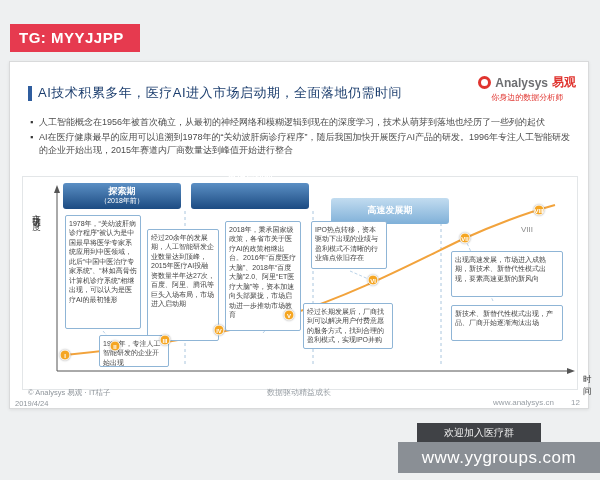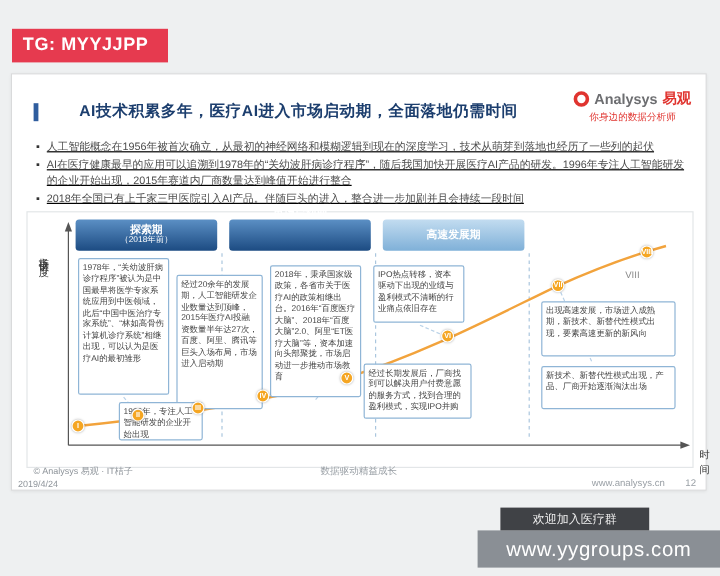--- a/index.html
+++ b/index.html
@@ -12,30 +12,30 @@
   }
 
   
   .slide {
     position:absolute; left:9px; top:61px; width:580px; height:348px;
     background:#ffffff; border:1px solid #d9dadb;
     box-shadow:0 1px 3px rgba(0,0,0,.08);
   }
   .title-row { position:absolute; left:18px; top:22px; display:flex; align-items:center; }
   .title-bar { width:4px; height:15px; background:#2f5d9e; margin-right:6px; flex:none; }
-  .title-text { font-size:13px; font-weight:bold; color:#1c3e6e; letter-spacing:.5px; white-space:nowrap;margin-left:28px; }
+  .title-text { font-size:13px; font-weight:normal; color:#1c3e6e; letter-spacing:.5px; white-space:nowrap; }
 
   .logo { position:absolute; right:12px; top:12px; text-align:center; }
   .logo-row { display:flex; align-items:center; justify-content:flex-end; gap:4px; }
   .logo-icon { width:13px; height:13px; border:3px solid #e0342f; border-radius:50%; display:inline-block; }
   .logo-brand { font-size:12px; font-weight:bold; color:#6d6e71; }
   .logo-brand-cn { font-size:12px; font-weight:bold; color:#e0342f; }
   .logo-tagline { font-size:8px; color:#e0342f; margin-top:1px; }
 
-  .bullets { position:absolute; left:20px; top:54px; width:544px; list-style:none;text-decoration:underline; }
+  .bullets { position:absolute; left:20px; top:54px; width:544px; list-style:none; }
   .bullets li { font-size:9px; color:#4d4d4d; line-height:1.45; margin-bottom:2px; padding-left:9px; position:relative; }
   .bullets li::before { content:"▪"; position:absolute; left:0; top:0; color:#333; }
 
   
   .chart { position:absolute; left:12px; top:114px; width:556px; height:214px; border:1px solid #e3e6e8; background:#fff; }
   .chart svg { position:absolute; left:0; top:0; }
   .ylab { position:absolute; left:8px; top:30px; writing-mode:vertical-rl; font-size:8.5px; color:#333; letter-spacing:2px; }
   .xlab { position:absolute; left:532px; top:197px; font-size:8.5px; color:#333;padding-left:28px; }
 
   .stage { position:absolute; top:6px; width:118px; height:26px; border-radius:3px;
@@ -87,21 +87,20 @@
       <span class="logo-icon"></span>
       <span class="logo-brand">Analysys</span>
       <span class="logo-brand-cn">易观</span>
     </div>
     <div class="logo-tagline">你身边的数据分析师</div>
   </div>
 
   <ul class="bullets">
     <li>人工智能概念在1956年被首次确立，从最初的神经网络和模糊逻辑到现在的深度学习，技术从萌芽到落地也经历了一些列的起伏</li>
     <li>AI在医疗健康最早的应用可以追溯到1978年的“关幼波肝病诊疗程序”，随后我国加快开展医疗AI产品的研发。1996年专注人工智能研发的企业开始出现，2015年赛道内厂商数量达到峰值开始进行整合</li>
-    <li>2018年全国已有上千家三甲医院引入AI产品。伴随巨头的进入，整合进一步加剧并且会持续一段时间</li>
   </ul>
 
   <div class="chart">
 
     <svg width="556" height="214" viewBox="0 0 556 214">
 
       <g>
         <line x1="34" y1="14" x2="34" y2="194" stroke="#555" stroke-width="1"></line>
         <polygon points="34,8 31,16 37,16" fill="#555"></polygon>
         <line x1="34" y1="194" x2="546" y2="194" stroke="#555" stroke-width="1"></line>
@@ -128,21 +127,21 @@
     <div class="xlab">时间</div>
 
     <div class="stage stage-dark" style="left:40px;">
       <span class="s-name">探索期</span>
       <span class="s-sub">（2018年前）</span>
     </div>
     <div class="stage stage-dark" style="left:168px;gap:28px;">
       <span class="s-name">市场启动期</span>
       <span class="s-sub">（2019- --）</span>
     </div>
-    <div class="stage stage-light" style="left:296px;">
+    <div class="stage stage-light" style="left:308px;margin-top:15px;">
       <span class="s-name">高速发展期</span>
     </div>
 
     <div class="note" style="left:42px;  top:38px;  width:76px;  height:114px;">1978年，“关幼波肝病诊疗程序”被认为是中国最早将医学专家系统应用到中医领域，此后“中国中医治疗专家系统”、“林如高骨伤计算机诊疗系统”相继出现，可以认为是医疗AI的最初雏形</div>
     <div class="note" style="left:124px; top:52px;  width:72px;  height:112px;">经过20余年的发展期，人工智能研发企业数量达到顶峰，2015年医疗AI投融资数量半年达27次，百度、阿里、腾讯等巨头入场布局，市场进入启动期</div>
     <div class="note" style="left:202px; top:44px;  width:76px;  height:110px;">2018年，秉承国家级政策，各省市关于医疗AI的政策相继出台。2016年“百度医疗大脑”、2018年“百度大脑”2.0、阿里“ET医疗大脑”等，资本加速向头部聚拢，市场启动进一步推动市场教育</div>
     <div class="note" style="left:288px; top:44px;  width:76px;  height:48px;">IPO热点转移，资本驱动下出现的业绩与盈利模式不清晰的行业痛点依旧存在</div>
     <div class="note" style="left:280px; top:126px; width:90px;  height:46px;">经过长期发展后，厂商找到可以解决用户付费意愿的服务方式，找到合理的盈利模式，实现IPO并购</div>
     <div class="note" style="left:428px; top:74px;  width:112px; height:46px;">出现高速发展，市场进入成熟期，新技术、新替代性模式出现，要素高速更新的新风向</div>
     <div class="note" style="left:428px; top:128px; width:112px; height:36px;">新技术、新替代性模式出现，产品、厂商开始逐渐淘汰出场</div>

